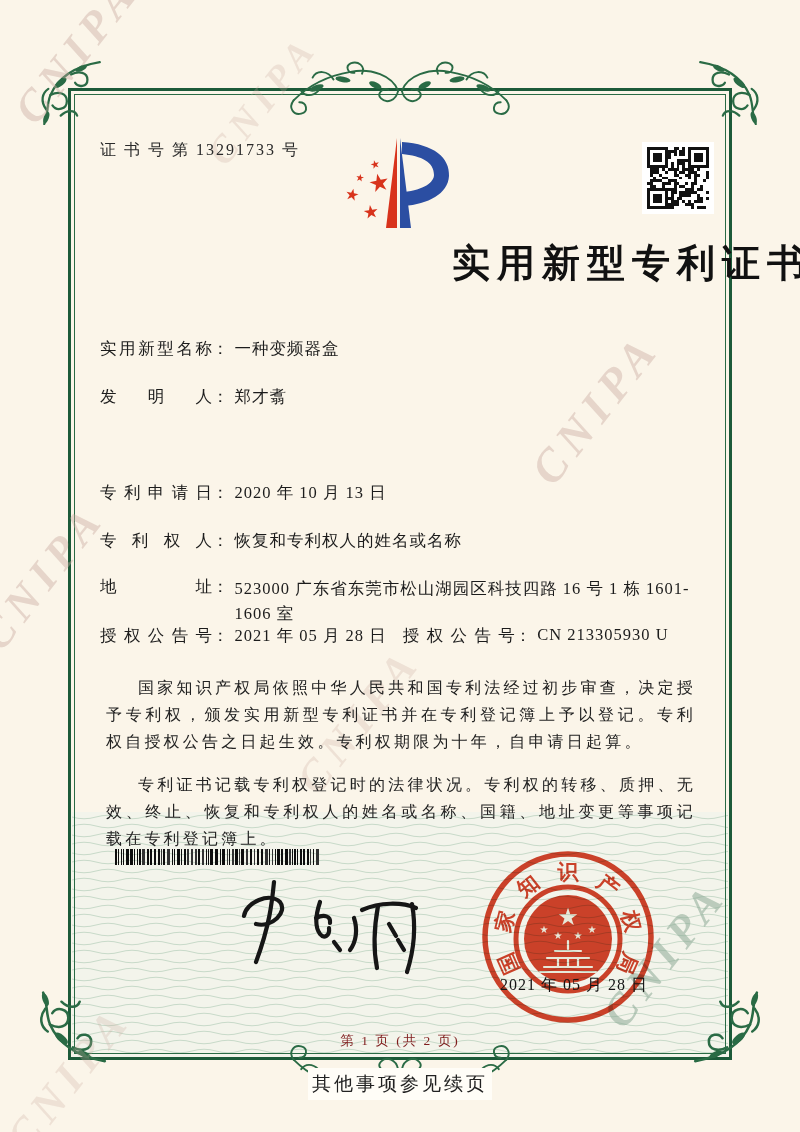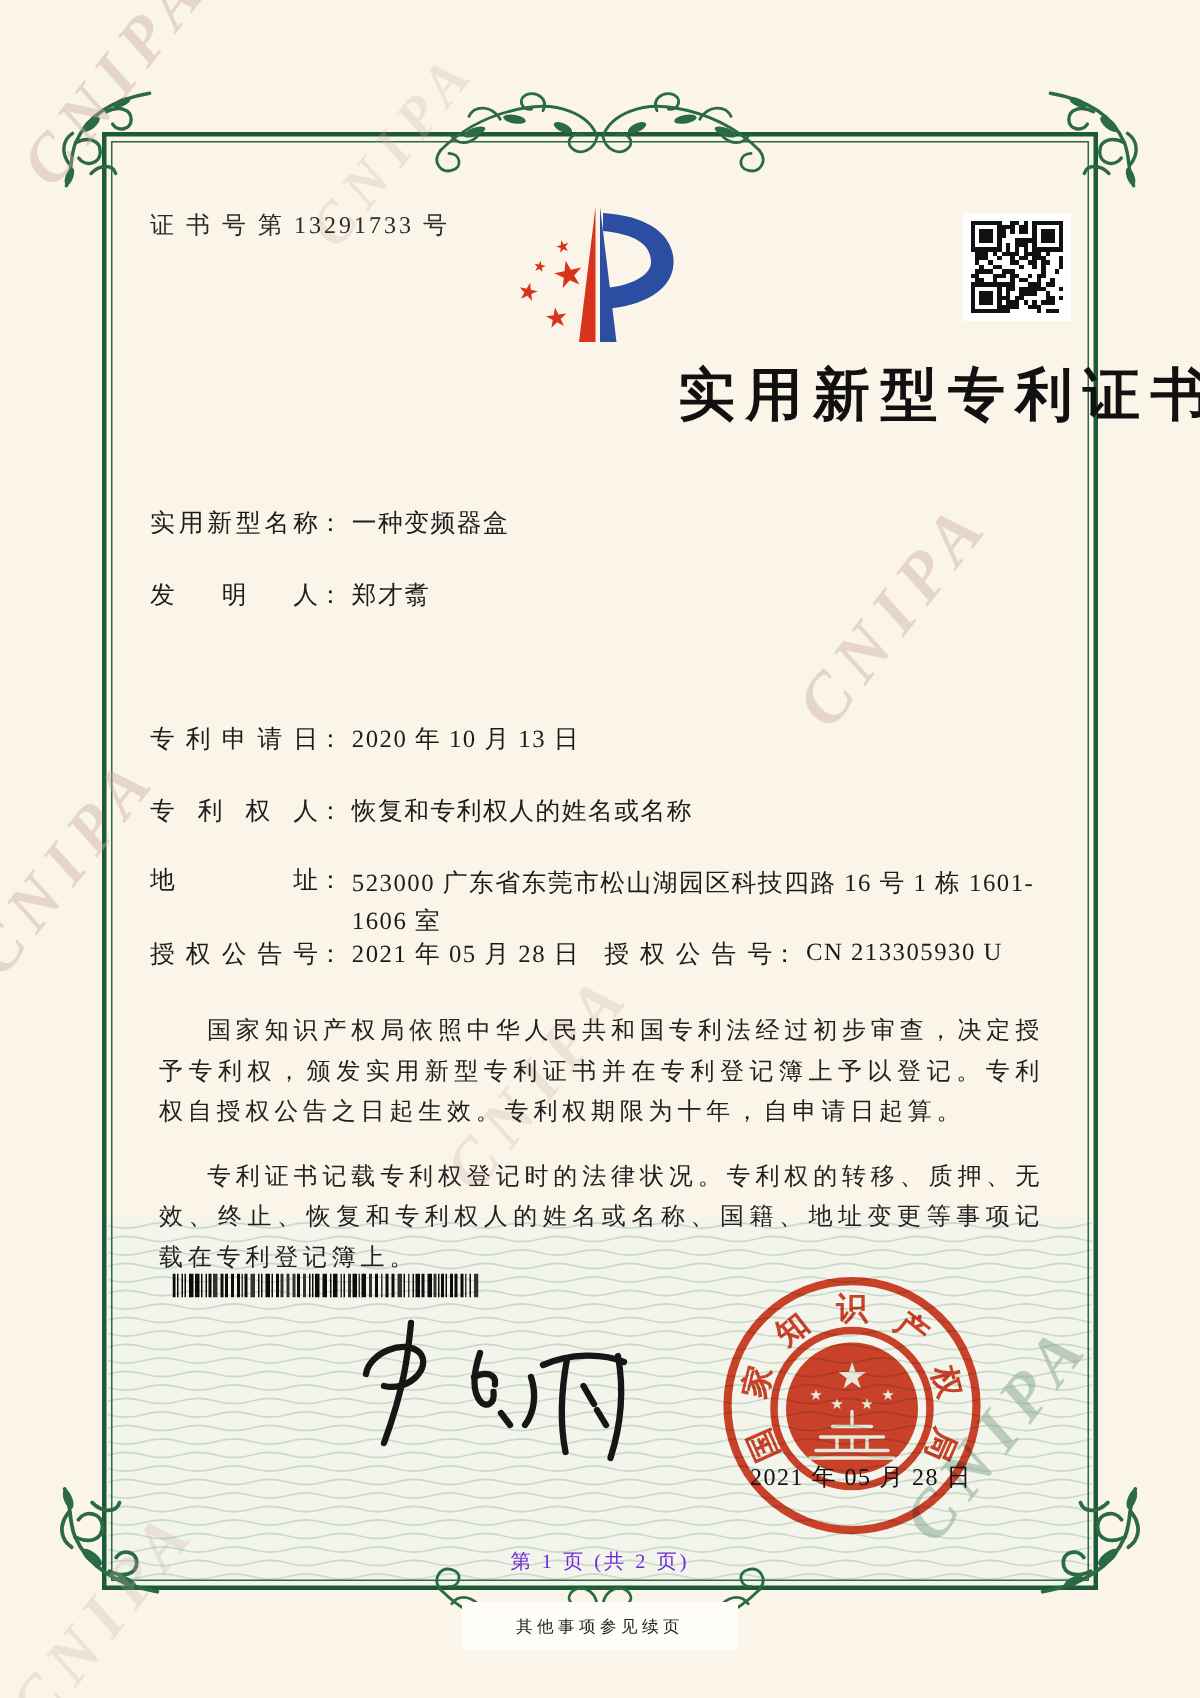--- a/index.html
+++ b/index.html
@@ -39,23 +39,23 @@
   .paras p{margin:16px;text-indent:2em;}
   
   .barcode{position:absolute;left:115px;top:849px;}
   .officer{position:absolute;left:112px;top:910px;font-family:"Liberation Sans",sans-serif;
            font-size:17px;letter-spacing:3px;line-height:34px;color:#1d1d1d;}
   .sig{position:absolute;left:232px;top:876px;}
   .seal{position:absolute;left:480px;top:849px;mix-blend-mode:multiply;opacity:.95;}
   .seal-date{position:absolute;left:500px;top:975px;font-size:16px;letter-spacing:1px;
              color:#141414;z-index:12;}
   .pageinfo{position:absolute;left:0;top:1032px;width:100%;text-align:center;
-            font-size:13.5px;letter-spacing:2px;color:#6d28d9;}
+            font-size:13.5px;letter-spacing:2px;color:#7f1d1d;}
   .note{position:absolute;left:308px;top:1068px;width:184px;height:32px;background:#fffdf7;
-        display:flex;align-items:center;justify-content:center;font-size:11px;
+        display:flex;align-items:center;justify-content:center;font-size:19px;
         letter-spacing:3px;color:#222;}
   
   .orn{position:absolute;pointer-events:none;}
   .flipx{transform:scaleX(-1);} .flipy{transform:scaleY(-1);} .flipxy{transform:scale(-1,-1);}
 </style>
 </head>
 <body>
 
 <div class="page">
 

